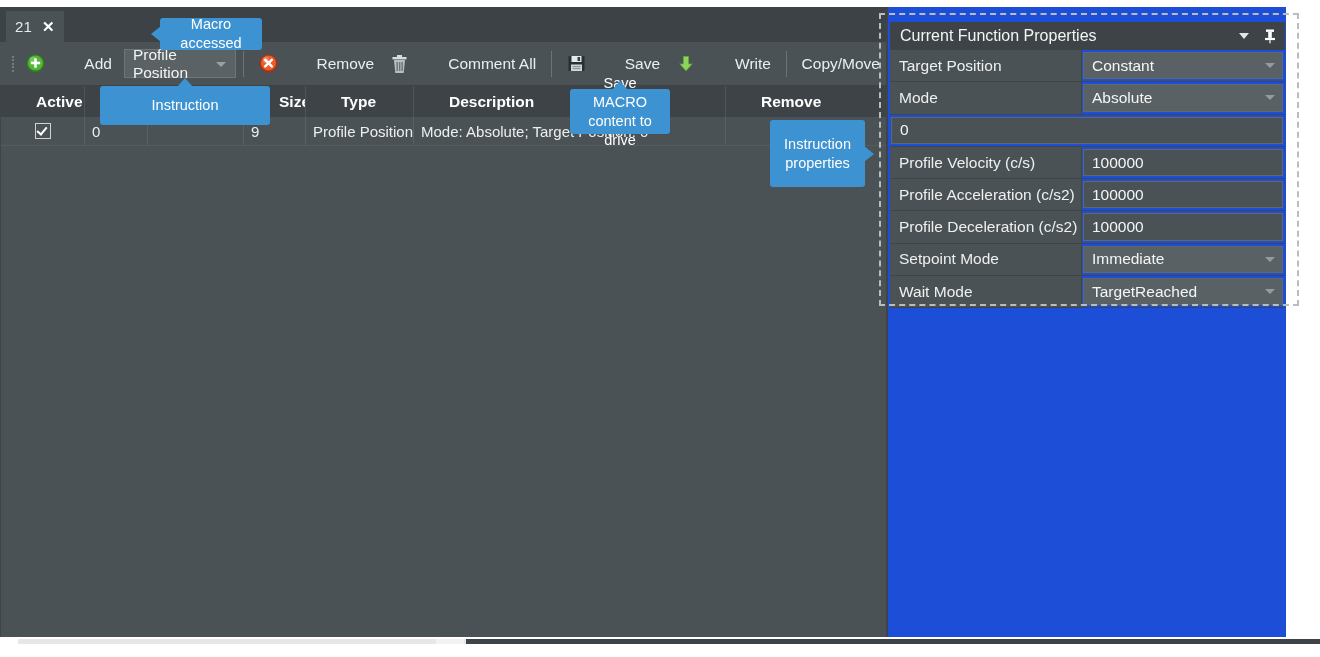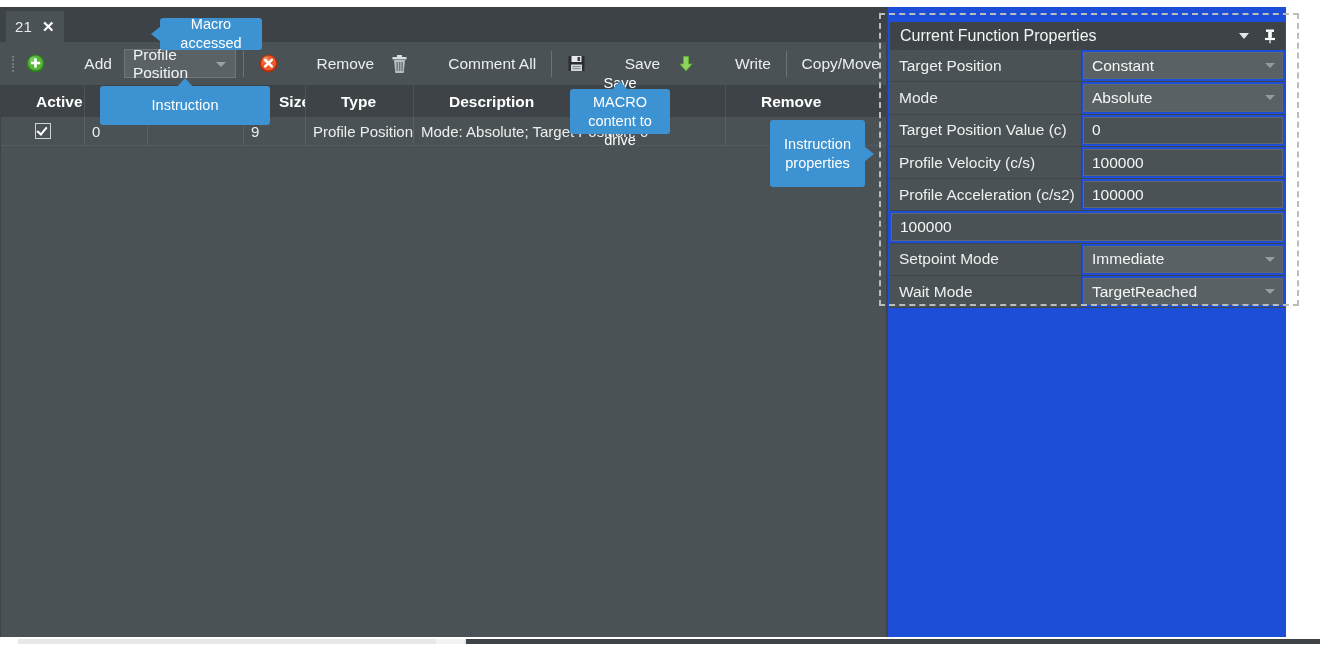--- a/index.html
+++ b/index.html
@@ -571,41 +571,41 @@
 
       <div class="prop-row">
         <div class="prop-label">Mode</div>
         <div class="prop-value is-combo">
           <span class="vbox">Absolute</span>
           <span class="vcaret"></span>
         </div>
       </div>
 
       <div class="prop-row">
-        <div class="prop-label">Target Position Value (c)</div>
         <div class="prop-value is-text">
           <span class="vbox">0</span>
         </div>
       </div>
 
       <div class="prop-row">
         <div class="prop-label">Profile Velocity (c/s)</div>
         <div class="prop-value is-text">
           <span class="vbox">100000</span>
         </div>
       </div>
 
       <div class="prop-row">
         <div class="prop-label">Profile Acceleration (c/s2)</div>
         <div class="prop-value is-text">
           <span class="vbox">100000</span>
         </div>
       </div>
 
       <div class="prop-row">
+        <div class="prop-label">Profile Deceleration (c/s2)</div>
         <div class="prop-value is-text">
           <span class="vbox">100000</span>
         </div>
       </div>
 
       <div class="prop-row">
         <div class="prop-label">Setpoint Mode</div>
         <div class="prop-value is-combo">
           <span class="vbox">Immediate</span>
           <span class="vcaret"></span>

